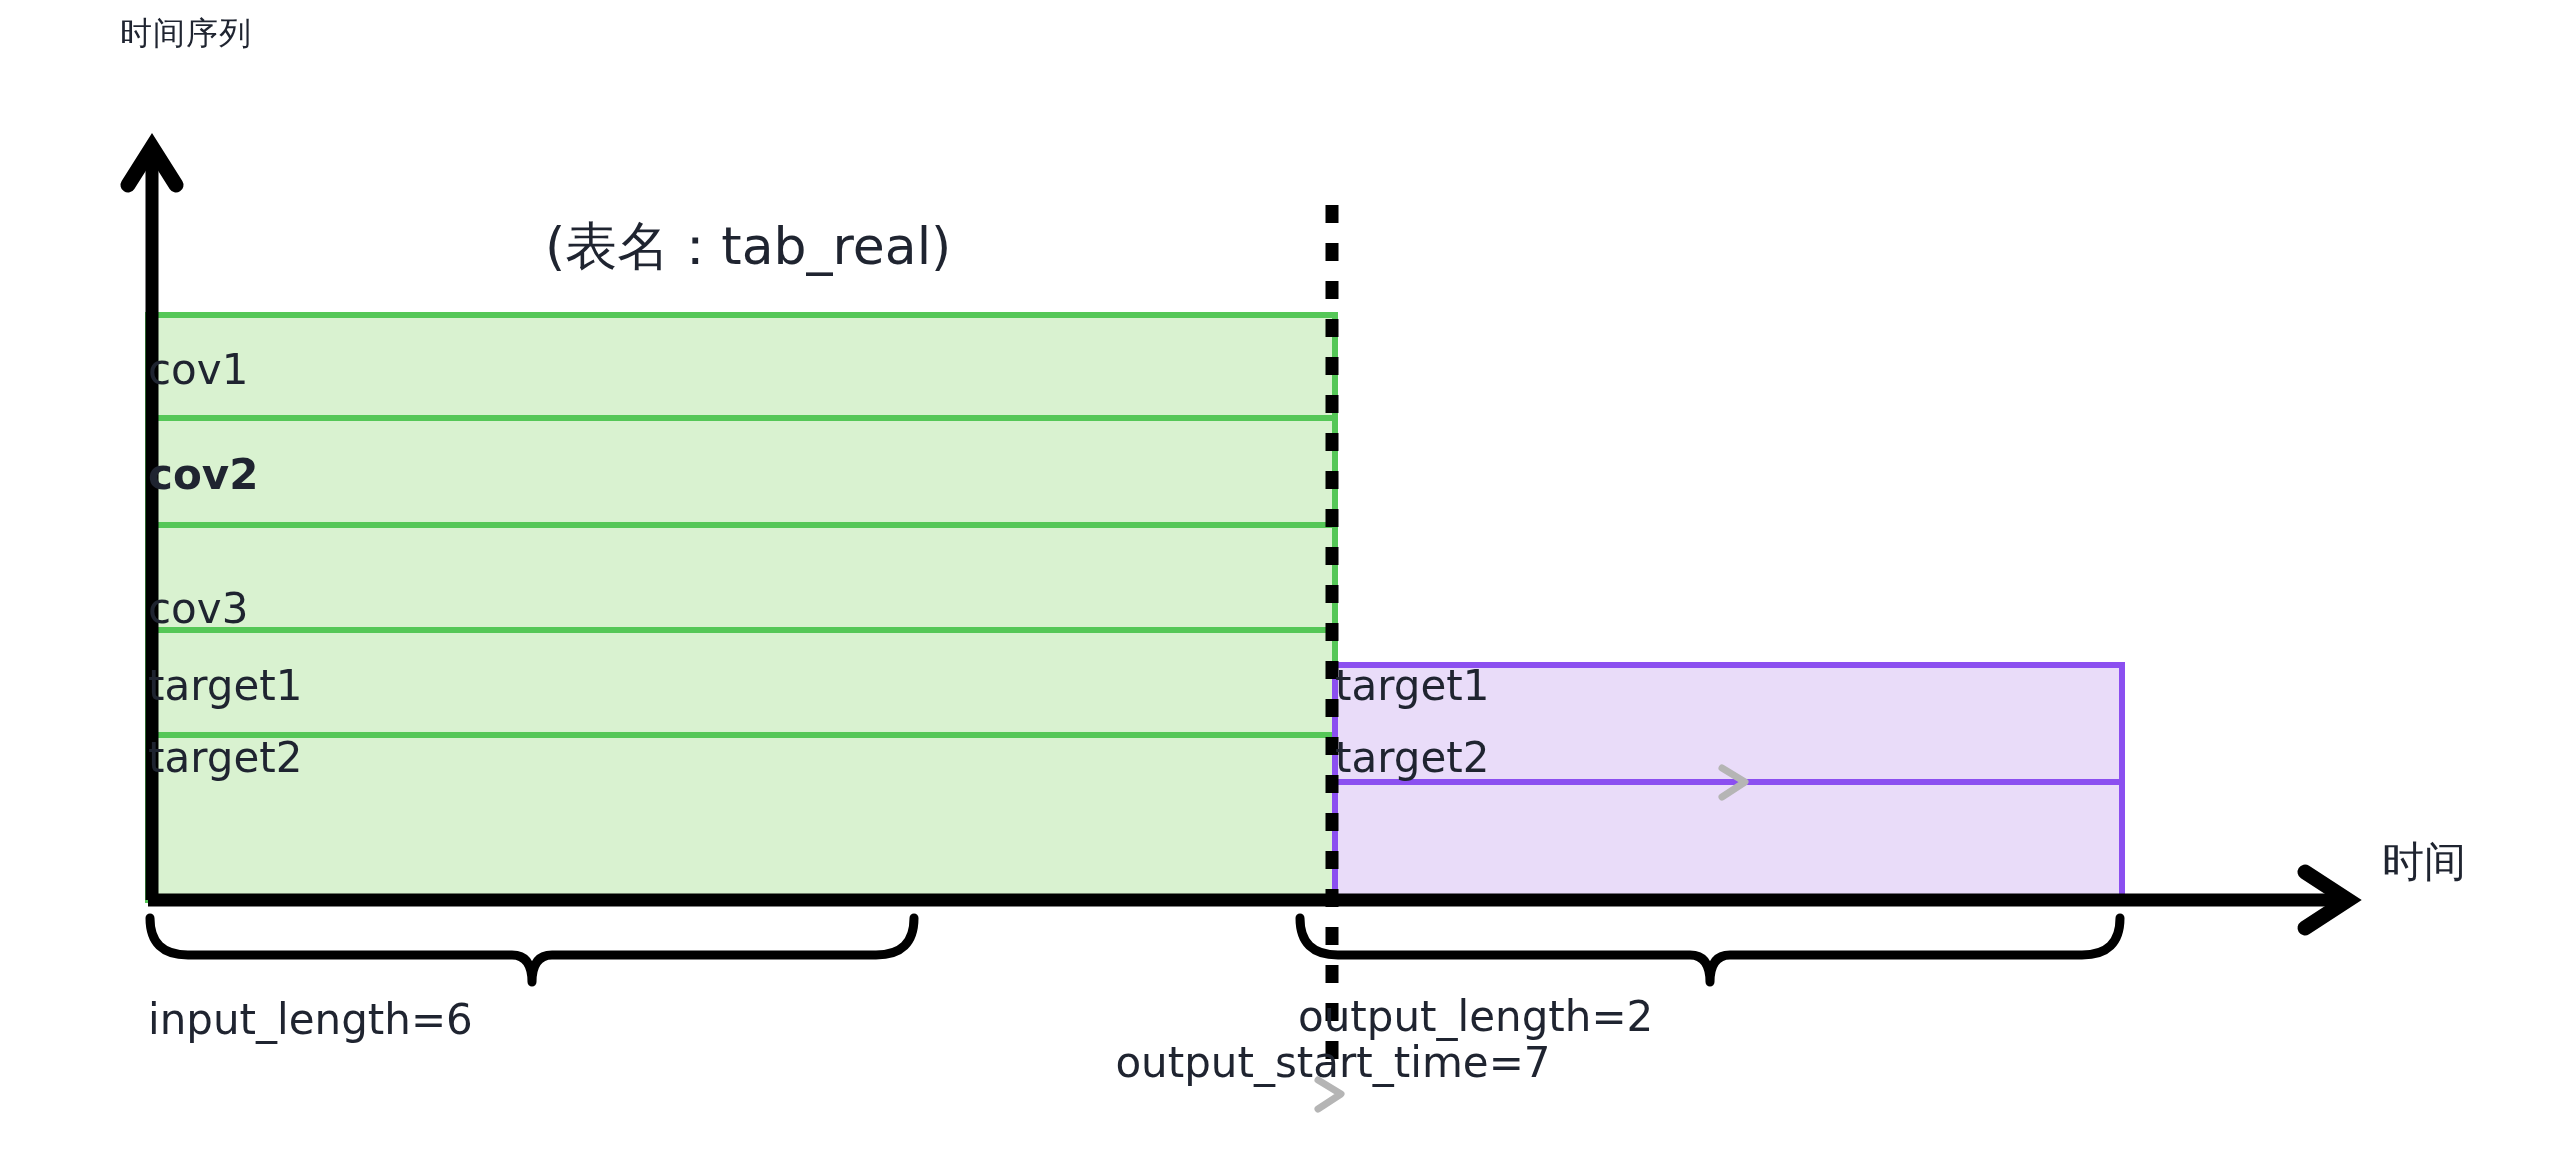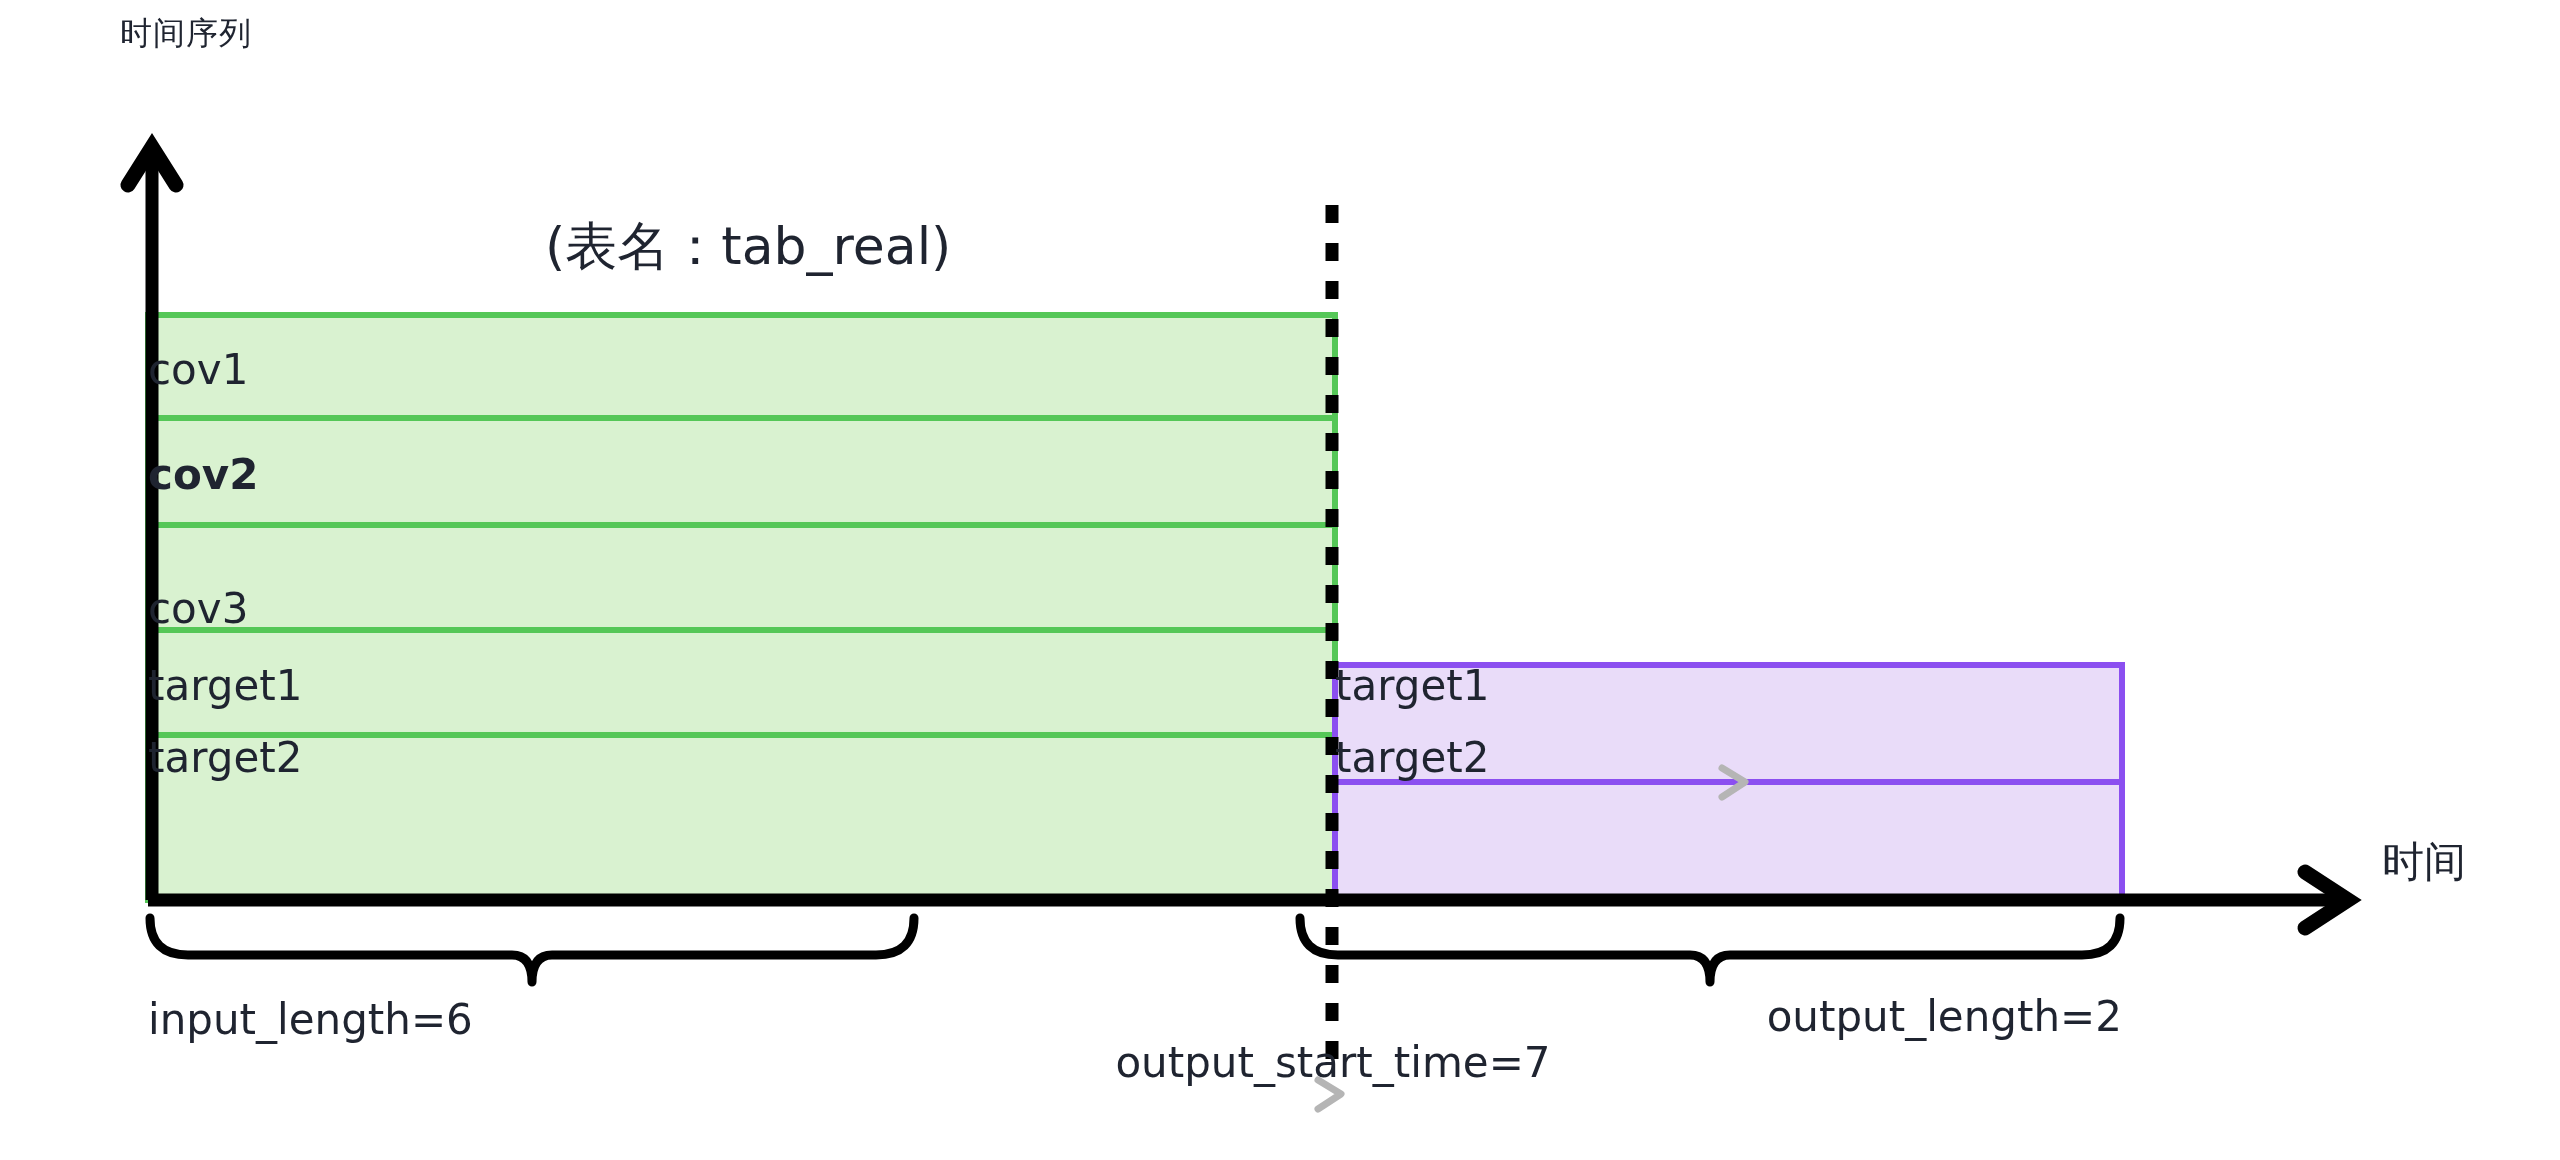--- a/index.html
+++ b/index.html
@@ -61,21 +61,21 @@
   #input-length-label {
     left: 148px;
     width: 768px;
     text-align: left;
     top: 995px;
     font-size: 42px;
   }
   #output-length-label {
     left: 1298px;
     width: 824px;
-    text-align: right;
+    text-align: left;
     top: 992px;
     font-size: 42px;
   }
   #output-start-time-label {
     left: 1098px;
     width: 470px;
     text-align: center;
     top: 1038px;
     font-size: 42px;
   }

